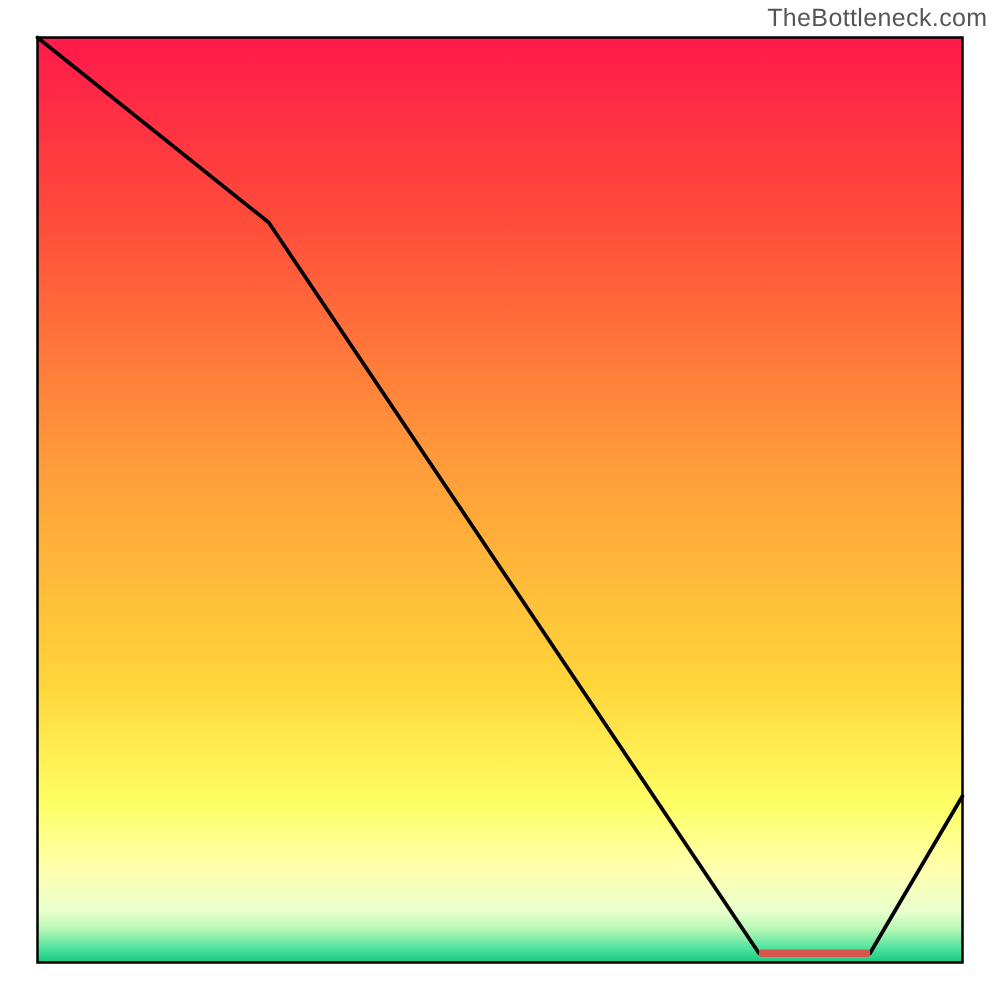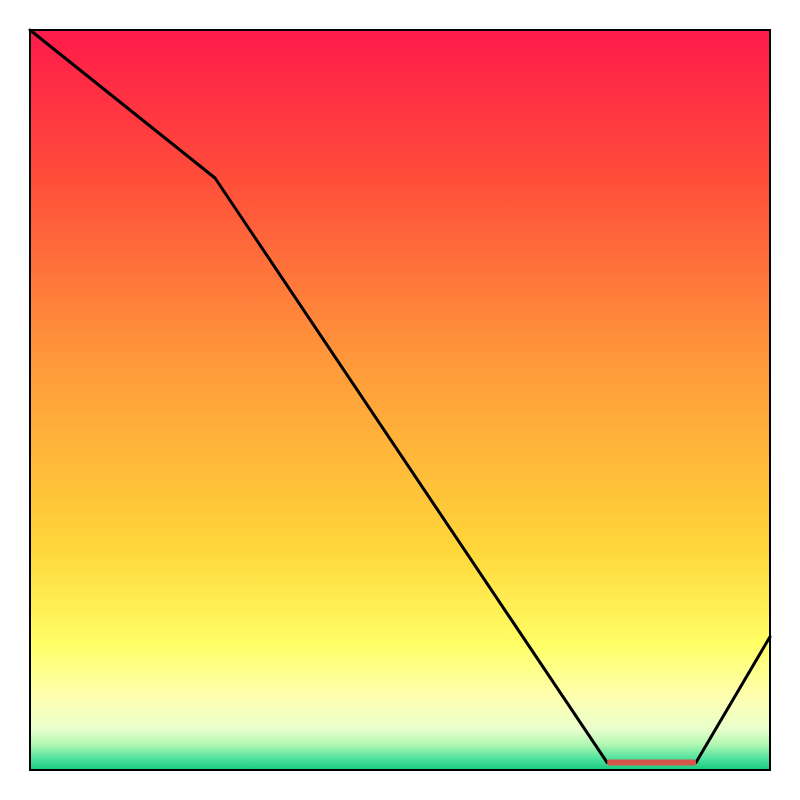--- a/index.html
+++ b/index.html
@@ -28,20 +28,21 @@
   }
   svg.chart {
     position: absolute;
     top: 0;
     left: 0;
   }
 </style>
 </head>
 <body>
 <div class="container">
+  <div class="watermark">TheBottleneck.com</div>
 
   <svg class="chart" width="800" height="800" viewBox="0 0 800 800">
     <defs>
       <linearGradient id="bg-grad" x1="0" y1="0" x2="0" y2="1">
 
       <stop offset="0%" stop-color="#ff1a4b"></stop>
           <stop offset="20%" stop-color="#ff4d3a"></stop>
           <stop offset="45%" stop-color="#ff993a"></stop>
           <stop offset="70%" stop-color="#ffd63a"></stop>
           <stop offset="83%" stop-color="#ffff66"></stop>

